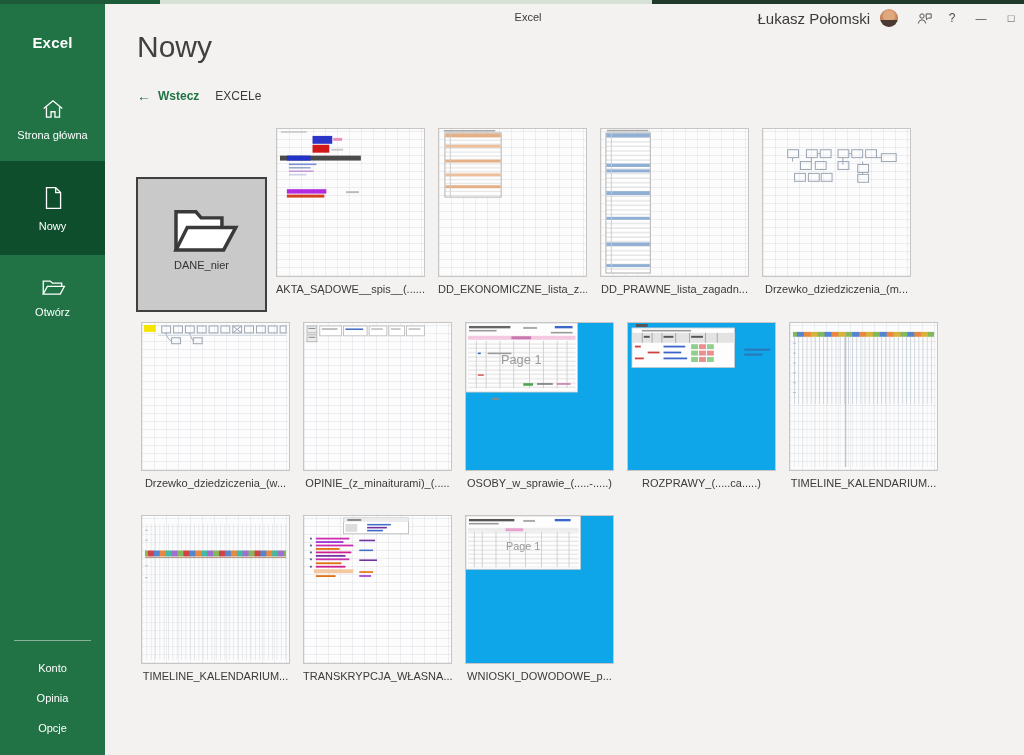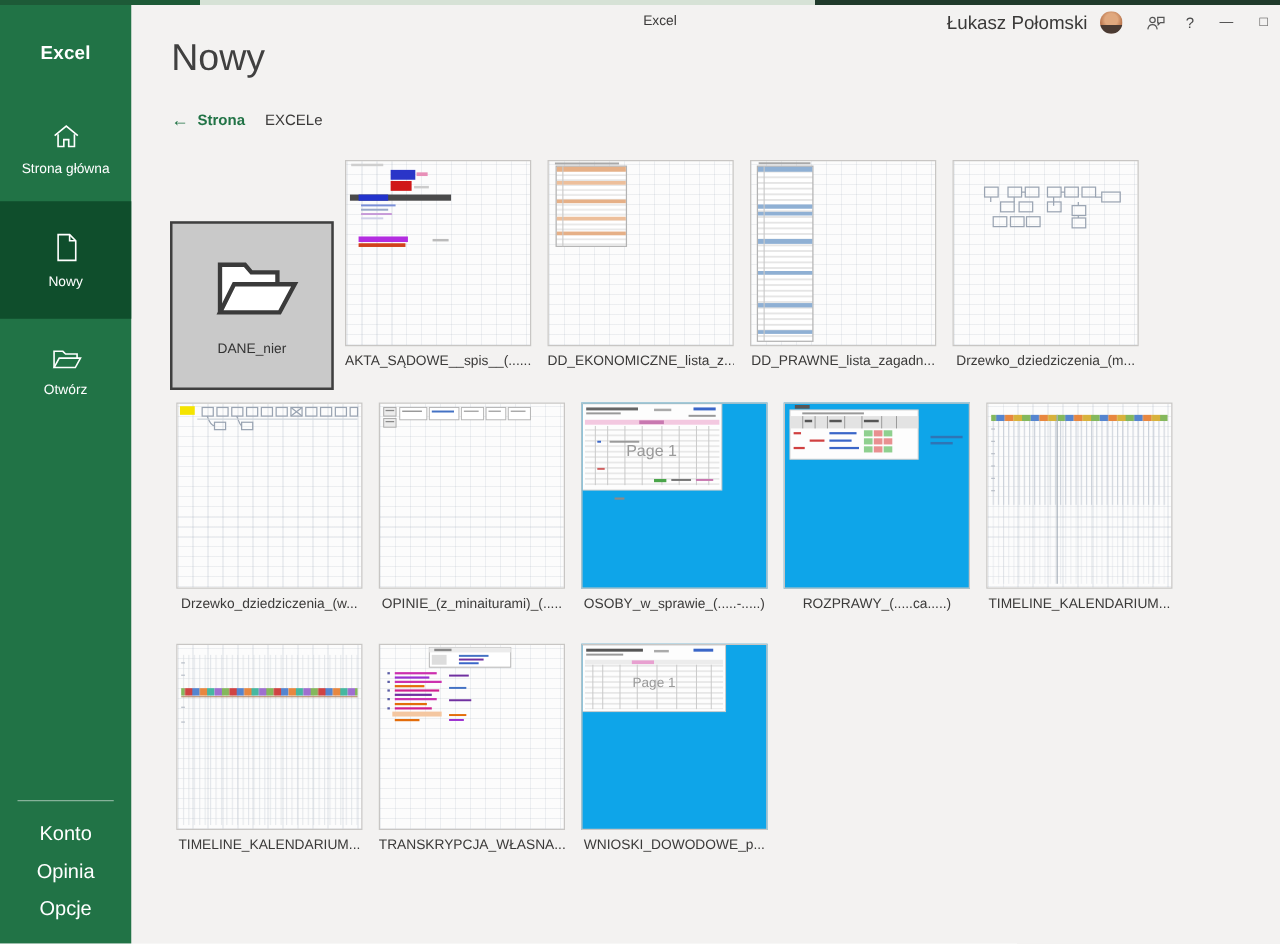--- a/index.html
+++ b/index.html
@@ -10,41 +10,41 @@
   
   #sidebar{position:absolute;left:0;top:4px;width:105px;height:751px;background:#217346;z-index:5;}
   .side-logo{margin-top:30px;text-align:center;color:#fff;font-size:15px;font-weight:bold;letter-spacing:.2px;}
   .nav{margin-top:26px;display:flex;flex-direction:column;}
   .nav-item{height:84px;display:flex;flex-direction:column;align-items:center;justify-content:center;gap:9px;
             color:#fff;font-size:11px;cursor:pointer;}
   .nav-item.selected{height:94px;background:#0f4e2c;}
   .nav-item svg{display:block;}
   .side-footer{position:absolute;left:0;right:0;bottom:12px;}
   .side-divider{height:1px;background:rgba(255,255,255,.45);margin:0 14px 12px 14px;}
-  .foot-item{height:30px;line-height:30px;text-align:center;color:#fff;font-size:16px;cursor:pointer;}
+  .foot-item{height:30px;line-height:30px;text-align:center;color:#fff;font-size:11px;cursor:pointer;}
   
   #titlebar-title{position:absolute;left:0;top:11px;width:100%;text-align:center;font-size:11px;color:#3b3a39;z-index:1;pointer-events:none;}
   #titlebar-right{position:absolute;right:0;top:4px;height:28px;display:flex;align-items:center;z-index:6;}
   .tb-name{font-size:15px;color:#3b3a39;margin-right:10px;}
   .tb-avatar{width:18px;height:18px;border-radius:50%;margin-right:12px;
      background:linear-gradient(rgba(0,0,0,0) 62%,#4a3a32 62%),
                 radial-gradient(circle at 50% 38%,#e0a87e 0 35%,#bd7a52 60%,#8a4a34 100%);}
   .tb-icon{width:28px;height:28px;display:flex;align-items:center;justify-content:center;font-size:12px;color:#4a4a4a;cursor:pointer;}
   .tb-btn{width:30px;height:28px;display:flex;align-items:center;justify-content:center;font-size:11px;color:#4a4a4a;cursor:pointer;}
   
   #page-title{position:absolute;left:137px;top:30px;font-size:30px;font-weight:400;color:#404040;z-index:2;}
   #breadcrumb{position:absolute;left:137px;top:88px;display:flex;align-items:center;font-size:12px;z-index:2;}
   #back-link{color:#217346;font-weight:bold;display:flex;align-items:center;gap:7px;cursor:pointer;}
   #back-link .arrow{font-size:14px;font-weight:normal;}
   #crumb-current{margin-left:16px;color:#3b3a39;}
   
   #folder-tile{position:absolute;left:136px;top:177px;width:127px;height:131px;background:#c9c9c9;
      border:2px solid #3f3f3f;display:flex;flex-direction:column;align-items:center;cursor:pointer;z-index:2;}
   #folder-tile svg{margin-top:22px;}
-  #folder-tile .flabel{margin-top:14px;font-size:11px;color:#333;}
+  #folder-tile .flabel{margin-top:0;font-size:11px;color:#333;}
   
   .row{position:absolute;display:flex;gap:13px;z-index:2;}
   .tile{width:149px;cursor:pointer;}
   .thumb{width:149px;height:149px;border:1px solid #c8c6c4;box-sizing:border-box;position:relative;overflow:hidden;background:#fff;}
   .thumb svg{position:absolute;left:0;top:0;width:100%;height:100%;}
   .sheet{background-color:#fcfcfc;background-image:
      repeating-linear-gradient(90deg, rgba(130,145,165,.13) 0 1px, transparent 1px 12px),
      repeating-linear-gradient(0deg, rgba(130,145,165,.13) 0 1px, transparent 1px 8px);}
   .gray{background:#0ea5e9;}
   .cap{margin-top:6px;font-size:11px;line-height:13px;color:#3b3a39;text-align:center;white-space:nowrap;overflow:hidden;}
@@ -112,21 +112,21 @@
       <div class="foot-item">Konto</div>
       <div class="foot-item">Opinia</div>
       <div class="foot-item">Opcje</div>
     </div>
   </div>
 
   <div id="page-title">Nowy</div>
   <div id="breadcrumb">
     <span id="back-link">
       <span class="arrow">←</span>
-      <span>Strona</span>
+      <span>Wstecz</span>
     </span>
     <span id="crumb-current">EXCELe</span>
   </div>
 
   <div id="folder-tile">
     <svg width="78" height="58" viewBox="0 0 90 66">
       <path d="M15 56 V12 H38 L44 19 H68 V30" fill="#fff" stroke="#3a3a3a" stroke-width="4" stroke-linejoin="miter"></path>
       <path d="M15 56 L28 30 H84 L70 56 Z" fill="#fff" stroke="#3a3a3a" stroke-width="4" stroke-linejoin="miter"></path>
     </svg>
     <div class="flabel">DANE_nier</div>

